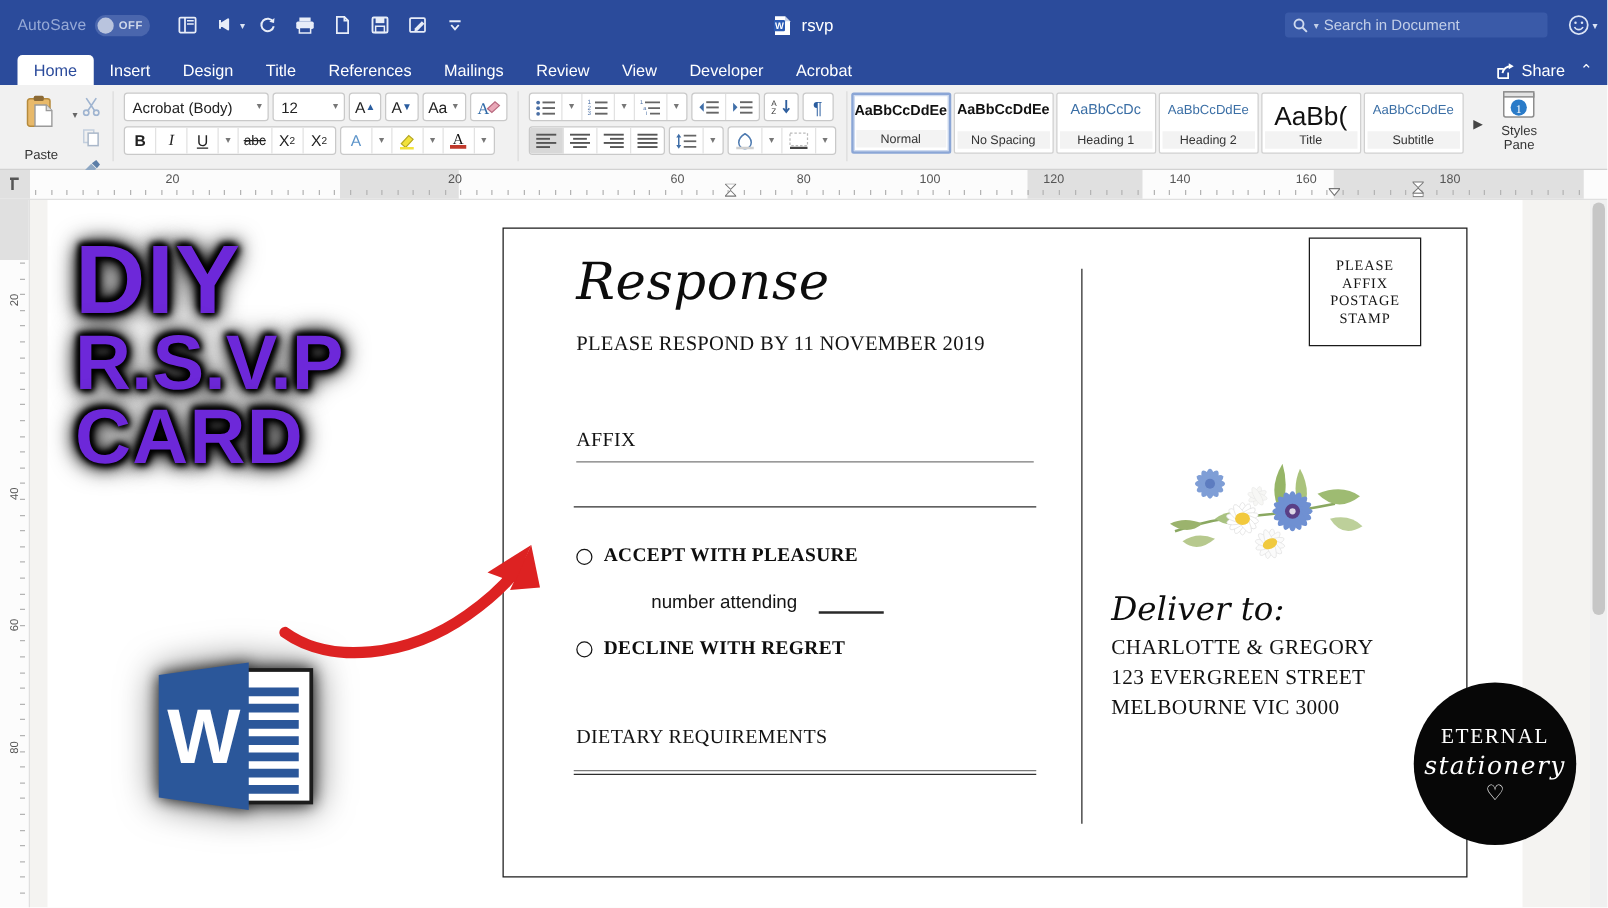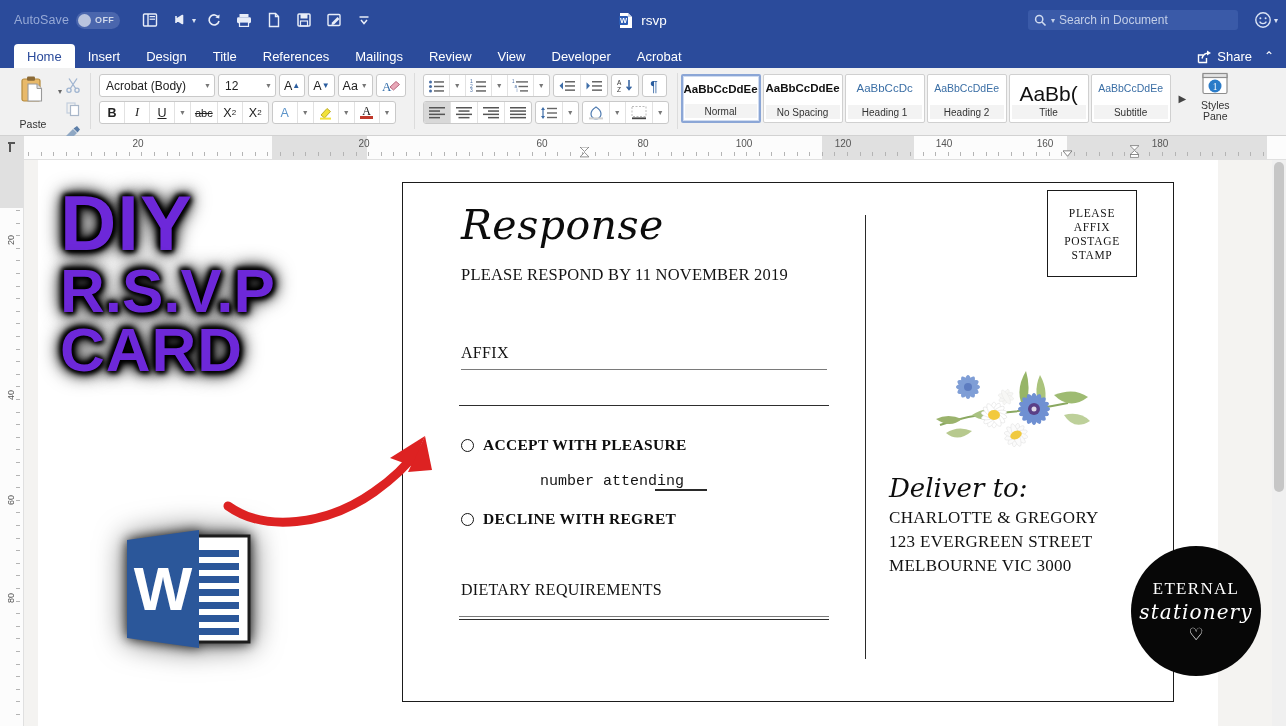--- a/index.html
+++ b/index.html
@@ -174,21 +174,21 @@
   }
   .field-label {
     position: absolute; font-family: "Liberation Serif", serif; font-size: 16px; color: #131313;
     letter-spacing: .3px;
   }
   .rule-line { position: absolute; height: 1px; background: #6e6e6e; }
 
   .opt-row { position: absolute; display: flex; align-items: center; gap: 9px; }
   .radio-o { width: 13px; height: 13px; border: 1.6px solid #151515; border-radius: 50%; }
   .opt-text { font-family: "Liberation Serif", serif; font-size: 15.5px; font-weight: bold; color: #0e0e0e; letter-spacing: .3px; }
-  .num-att { position: absolute; font-family: Liberation Mono, monospace; font-size: 15px; color: #141414; margin-left: 19px; }
+  .num-att { position: absolute; font-family: Liberation Sans, sans-serif; font-size: 15px; color: #141414; }
   .num-line { position: absolute; height: 1.5px; background: #2a2a2a; }
 
   
   .stampbox {
     position: absolute; left: 644px; top: 7px; width: 90px; height: 87px;
     border: 1.4px solid #1a1a1a; display: flex; flex-direction: column;
     align-items: center; justify-content: center; gap: 2px;
   }
   .stampbox div { font-family: "Liberation Serif", serif; font-size: 11.5px; color: #141414; letter-spacing: .7px; }
 

